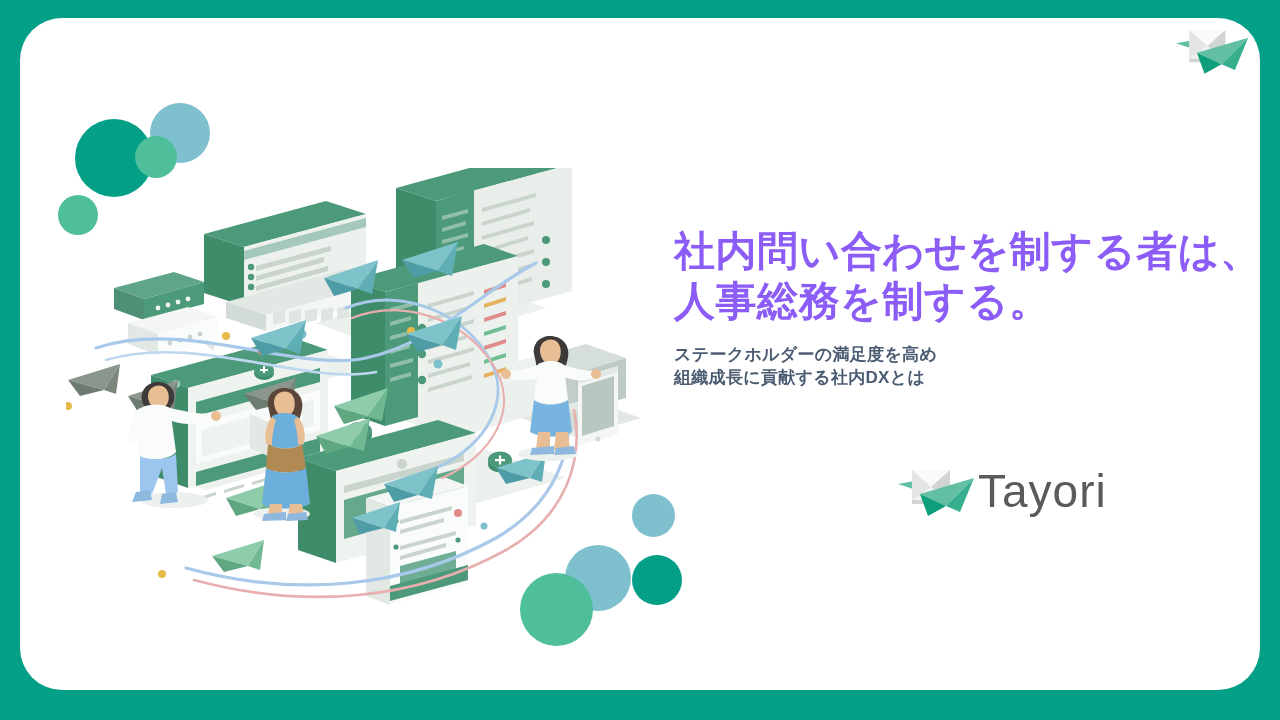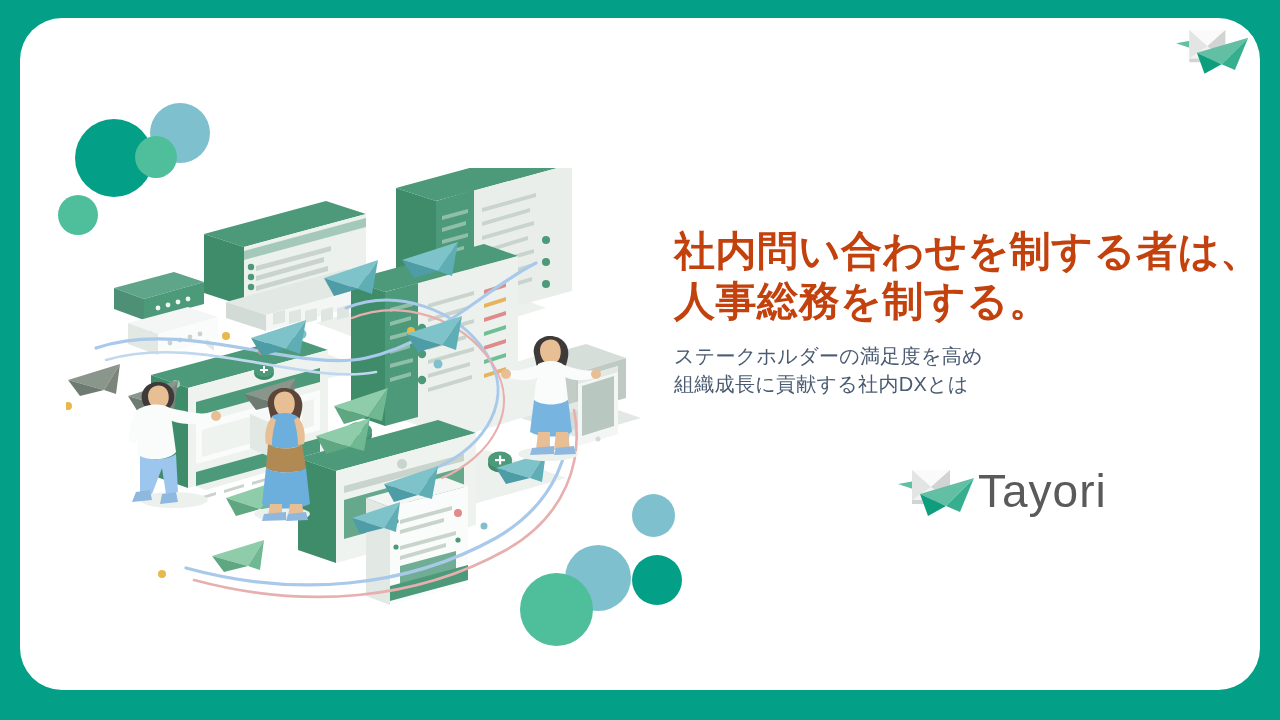--- a/index.html
+++ b/index.html
@@ -37,22 +37,22 @@
   #title {
     font-size:41px;
     font-weight:bold;
     line-height:1.22;
     letter-spacing:0.5px;
     color:#4A5B72;
     white-space:pre-line;
   }
   #subtitle {
     margin-top:17px;
-    font-size:20px;
-    font-weight:normal;
+    font-size:17px;
+    font-weight:bold;
     line-height:1.38;
     letter-spacing:0.3px;
     color:#4A5B72;
     white-space:pre-line;
   }
 
   
   #brand {
     position:absolute;
     left:878px; top:442px;
@@ -486,21 +486,21 @@
           <path d="M468,232 C476,238 494,238 502,232 L506,264 C496,270 474,270 464,264 Z" fill="#78B4E0"></path>
           <path d="M472,264 L484,264 L484,282 L470,282 Z" fill="#E8BE95"></path>
           <path d="M490,264 L502,264 L504,282 L488,282 Z" fill="#E8BE95"></path>
           <path d="M466,280 L488,278 L488,286 L464,287 Z" fill="#8FB8DE"></path>
           <path d="M490,280 L508,278 L510,286 L488,287 Z" fill="#8FB8DE"></path>
         </g>
       </svg>
     </div>
 
     <div id="textblock">
-      <h1 id="title" style="color: #c2410c;">社内問い合わせを制する者は、
+      <h1 id="title" style="color: #8b5cf6;">社内問い合わせを制する者は、
 人事総務を制する。</h1>
       <p id="subtitle" style="color: rgb(74, 91, 114);">ステークホルダーの満足度を高め
 組織成長に貢献する社内DXとは</p>
     </div>
 
     <div id="brand">
       <span>
         <svg id="brand-mark" viewBox="0 0 80 62">
           <polygon points="0,24 22,20 18,30" fill="#63BFA3"></polygon>
           <polygon points="14,10 52,10 52,40 14,40" fill="#F2F2F2"></polygon>

